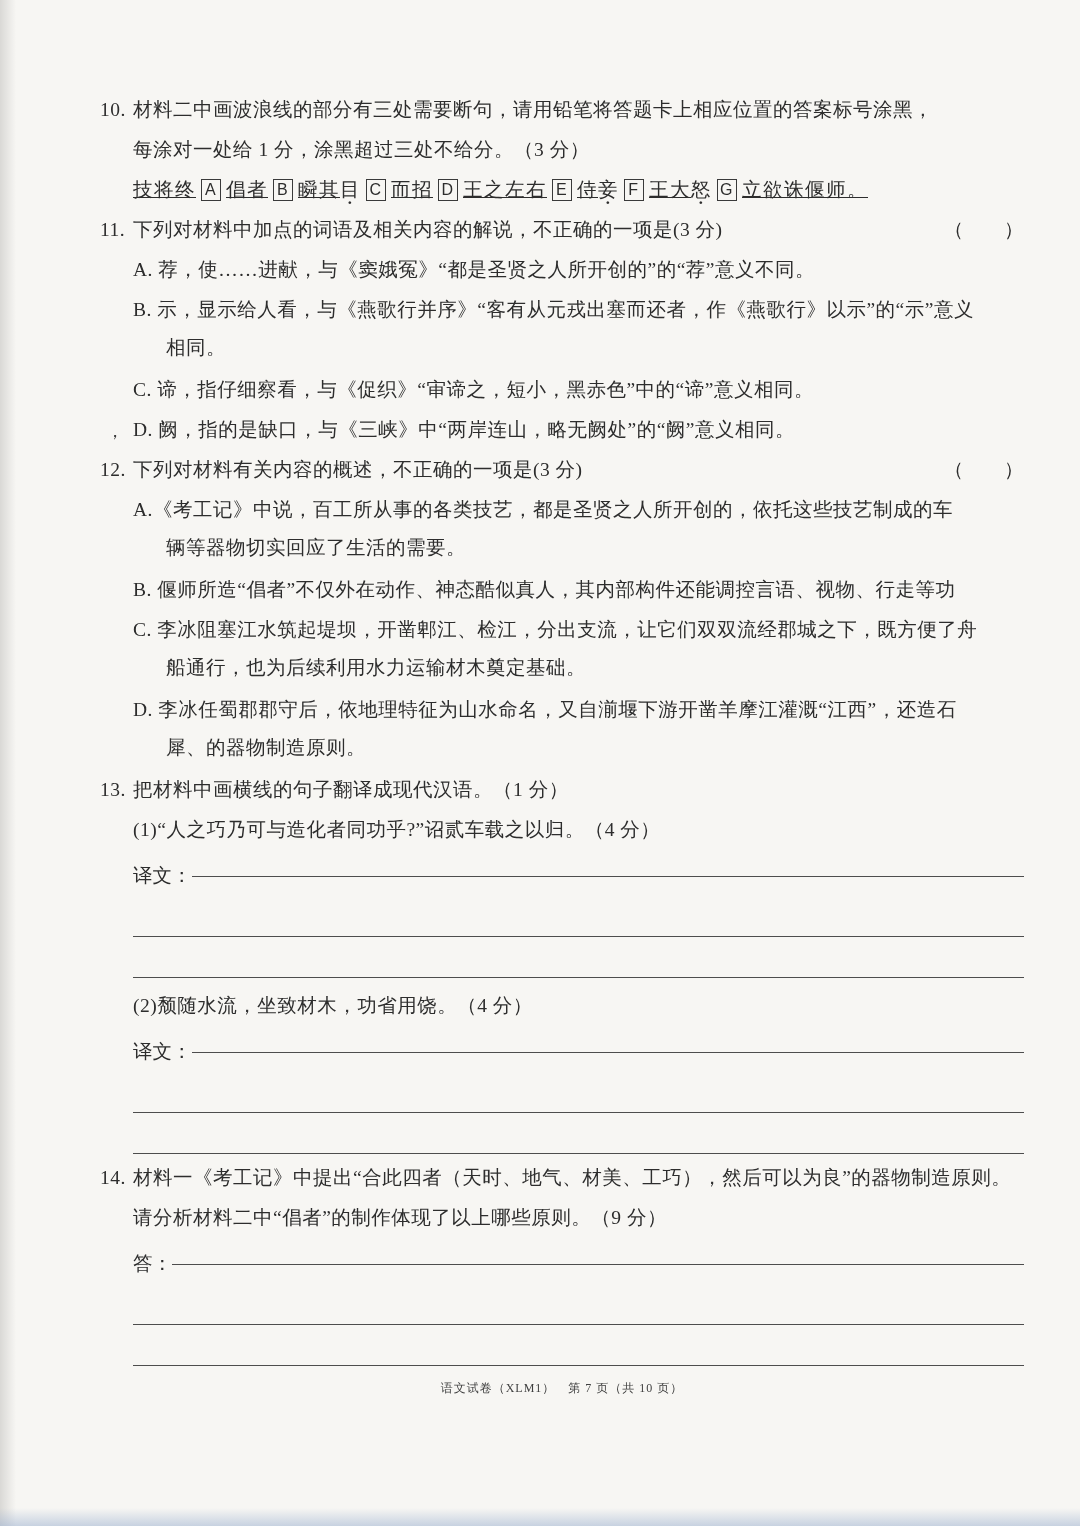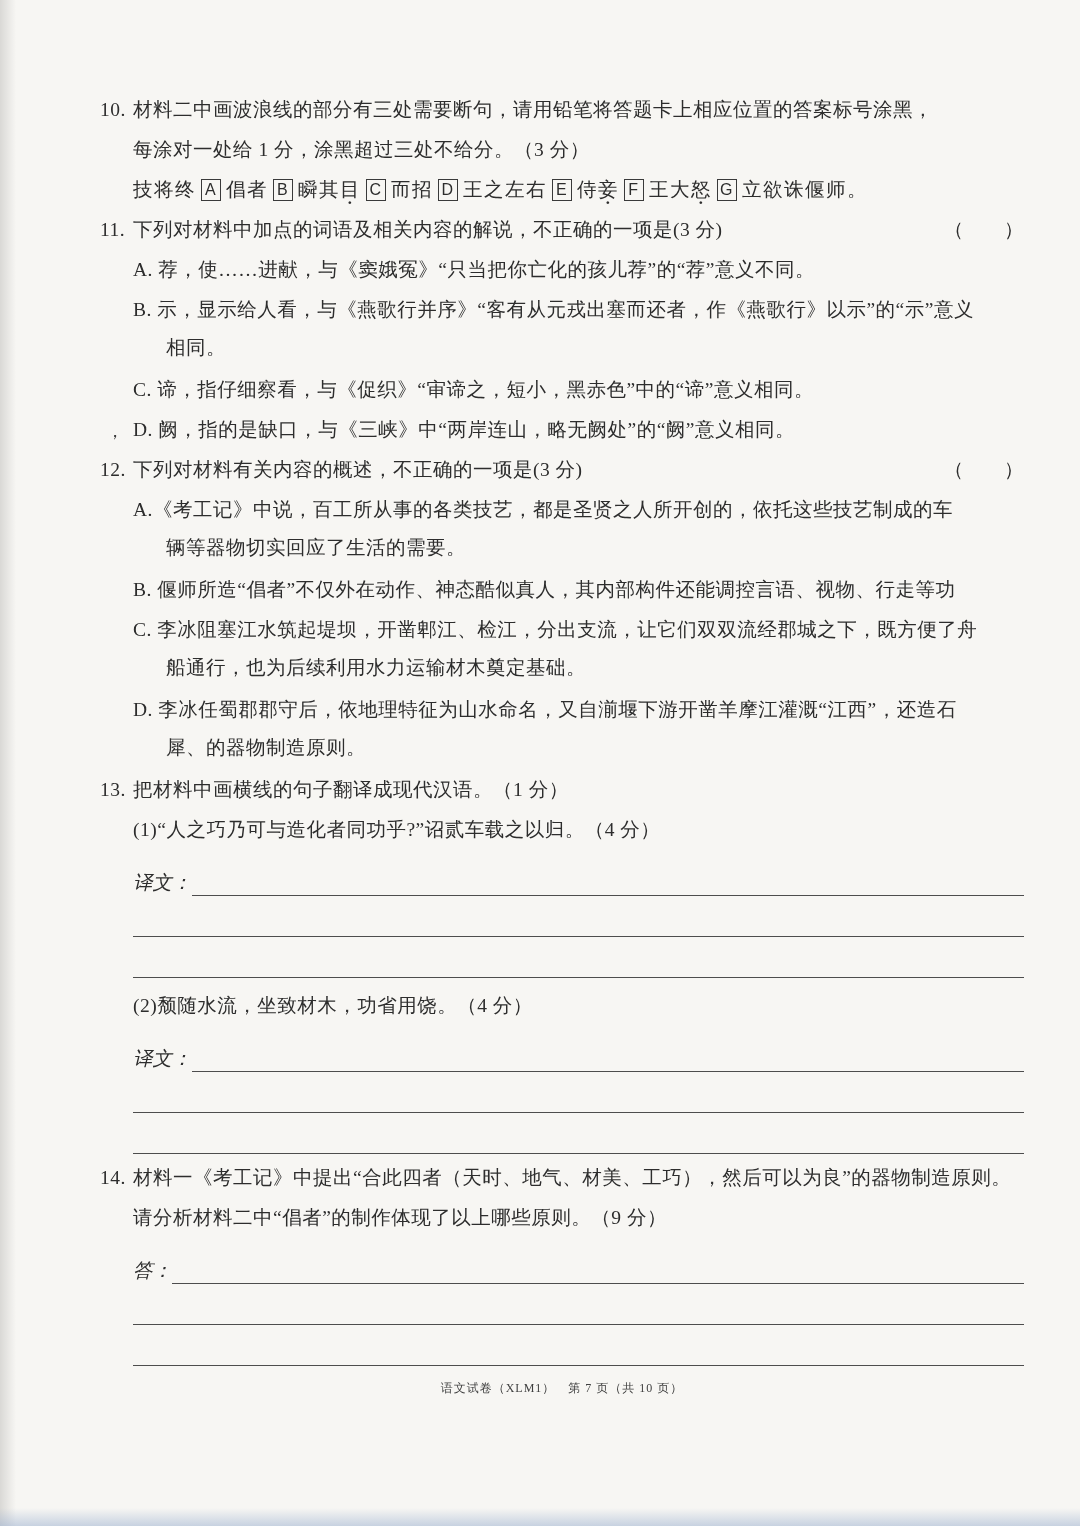--- a/index.html
+++ b/index.html
@@ -16,31 +16,31 @@
   .sheet{position:absolute;top:0;left:0;right:0;box-sizing:border-box;padding:96px 56px 0 100px;}
 
   .line{position:relative;line-height:27px;margin-bottom:13px;letter-spacing:.5px;}
   .qfirst{display:flex;}
   .qnum{flex:0 0 auto;display:inline-block;min-width:33px;}
   .stem-flex{flex:1;position:relative;}
   .ind1{padding-left:33px;}
   .ind2{padding-left:66px;font-family:Liberation Mono, monospace;}
   .bracket{position:absolute;right:0;top:0;white-space:pre;}
 
-  .sentence{margin-top:12px;letter-spacing:1.5px;}
+  .sentence{margin-top:12px;letter-spacing:1.5px;text-decoration:underline;}
   .seg-box{display:inline-block;border:1.5px solid #3a3a3a;line-height:20px;min-width:14px;
     text-align:center;padding:0 2px;margin:0 5px;font-size:16px;
     font-family:"Liberation Sans","DejaVu Sans",sans-serif;vertical-align:1px;}
   .dot-under{position:relative;display:inline-block;}
   .dot-under::after{content:"·";position:absolute;left:50%;bottom:-13px;transform:translateX(-50%);
     font-weight:bold;font-size:17px;}
 
   .stray{position:absolute;left:6px;top:2px;font-size:18px;color:#3a3a3a;}
 
-  .ans-row{display:flex;align-items:flex-end;height:40px;padding-left:33px;font-style:italic;}
+  .ans-row{display:flex;align-items:center;height:40px;padding-left:33px;}
   .ans-label{line-height:26px;flex:0 0 auto;}
   .fill{flex:1;border-bottom:1.2px solid #4d4d4d;}
   .blank{height:40px;border-bottom:1.2px solid #4d4d4d;margin-left:33px;}
   .mt8{margin-top:8px;}
 
   .footer{text-align:center;margin-top:14px;font-size:12px;color:#3f3f3f;letter-spacing:1px;}
 </style>
 </head>
 <body style="background: rgb(247, 246, 243); color: rgb(45, 45, 45);">
 
@@ -56,21 +56,21 @@
   </section>
 
   <section>
     <div class="line qfirst">
       <span class="qnum">11.</span>
       <span class="stem-flex">
         <span>下列对材料中加点的词语及相关内容的解说，不正确的一项是(3 分)</span>
         <span class="bracket">（　　）</span>
       </span>
     </div>
-    <div class="line ind1">A. 荐，使……进献，与《窦娥冤》“只当把你亡化的孩儿荐”的“荐”意义不同。</div>
+    <div class="line ind1">A. 荐，使……进献，与《窦娥冤》“都是圣贤之人所开创的”的“荐”意义不同。</div>
     <div class="line ind1">B. 示，显示给人看，与《燕歌行并序》“客有从元戎出塞而还者，作《燕歌行》以示”的“示”意义</div>
     <div class="line ind2">相同。</div>
     <div class="line ind1">C. 谛，指仔细察看，与《促织》“审谛之，短小，黑赤色”中的“谛”意义相同。</div>
     <div class="line ind1">
       <span class="stray">，</span>
       <span>D. 阙，指的是缺口，与《三峡》中“两岸连山，略无阙处”的“阙”意义相同。</span>
     </div>
   </section>
 
   <section>

